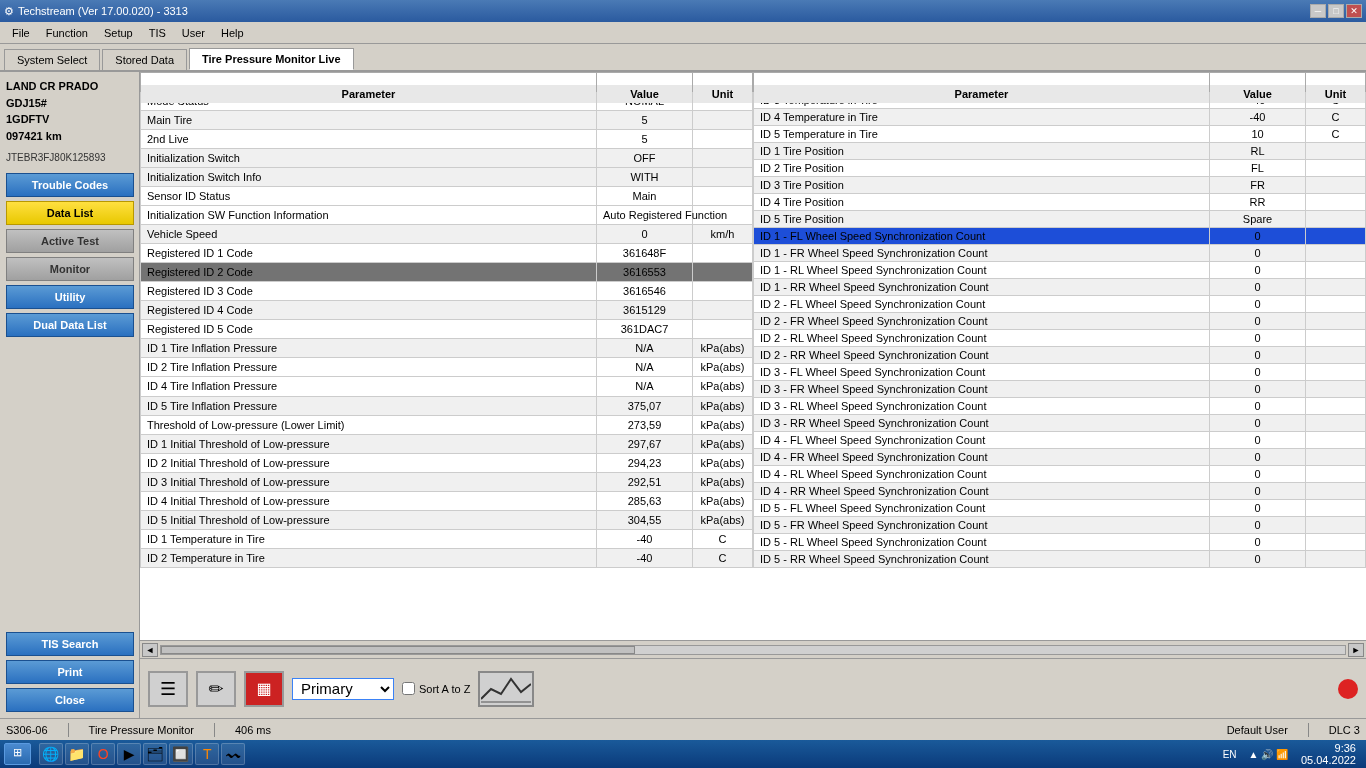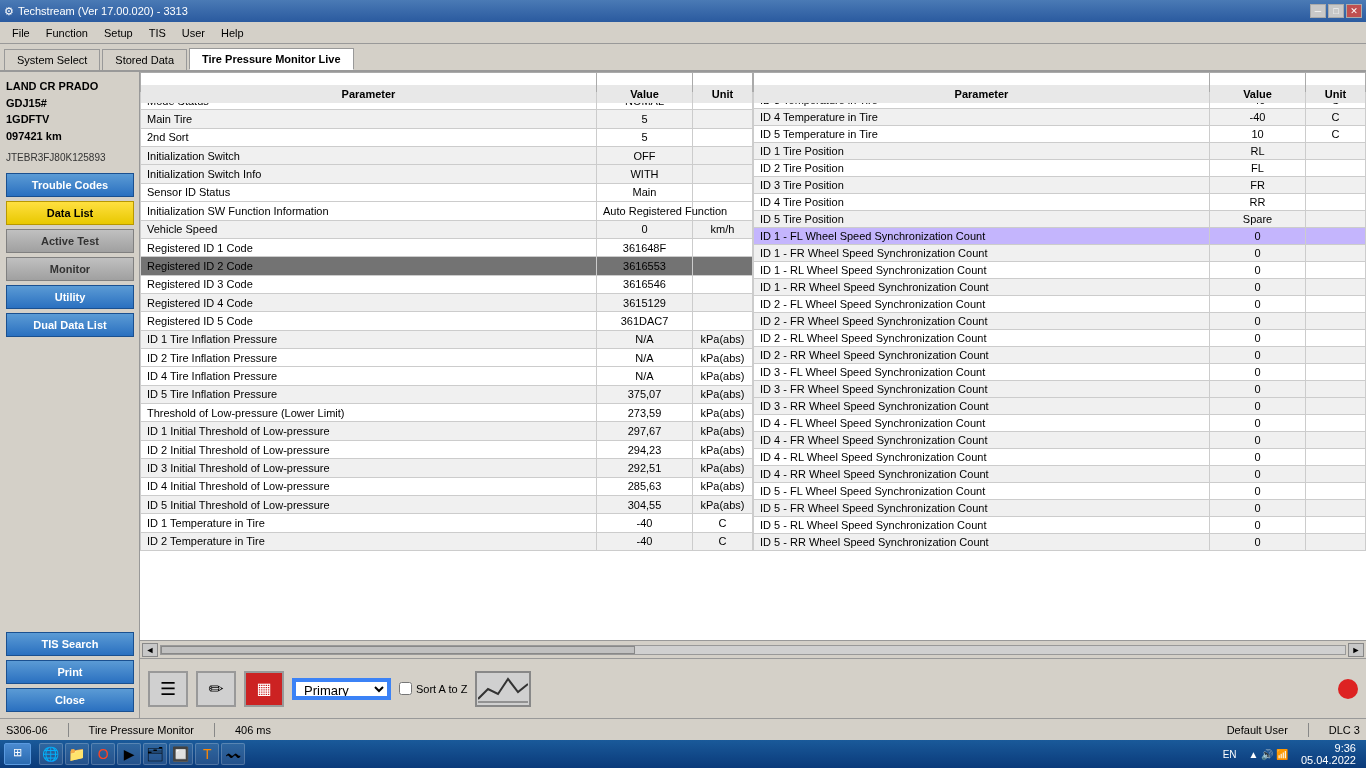--- a/index.html
+++ b/index.html
@@ -56,21 +56,21 @@
 
     
     #hscroll-area { height: 18px; background: #d4d0c8; border-top: 1px solid #999; display: flex; align-items: center; padding: 0 2px; }
     .scroll-arrow { width: 16px; height: 14px; background: #c8c8c8; border: 1px solid #888; display: flex; align-items: center; justify-content: center; cursor: pointer; font-size: 9px; }
     .scroll-track { flex: 1; height: 10px; background: #d0d0d0; border: 1px solid #999; margin: 0 2px; }
     .scroll-thumb { width: 40%; height: 100%; background: #c0c0c0; border: 1px solid #888; }
 
     
     #toolbar { height: 60px; background: #d4d0c8; border-top: 1px solid #999; display: flex; align-items: center; padding: 4px 8px; gap: 8px; }
     .tool-icon { width: 40px; height: 36px; background: #e0e0e0; border: 2px solid #999; display: flex; align-items: center; justify-content: center; cursor: pointer; font-size: 18px; }
-    .dropdown-select { height: 22px; padding: 0 4px; border: 4px solid #3b82f6; background: white; font-size: 13px; }
+    .dropdown-select { height: 22px; padding: 0 4px; border: 1px solid #3b82f6; background: white; font-size: 15px; }
     .sort-checkbox { display: flex; align-items: center; gap: 4px; font-size: 11px; }
     .graph-icon { width: 56px; height: 36px; background: #d0d0d0; border: 2px solid #888; display: flex; align-items: center; justify-content: center; cursor: pointer; }
     .red-circle { width: 20px; height: 20px; background: #dd2222; border-radius: 50%; margin-left: auto; }
 
     
     #statusbar { height: 22px; background: #d4d0c8; border-top: 1px solid #999; display: flex; align-items: center; padding: 0 6px; font-size: 11px; gap: 16px; }
     .status-divider { width: 1px; height: 14px; background: #888; margin: 0 4px; }
 
     
     #taskbar { height: 28px; background: linear-gradient(to bottom, #1a5a9a, #0a3a7a); display: flex; align-items: center; padding: 0 4px; }
@@ -160,21 +160,21 @@
       <td>Mode Status</td>
       <td class="val-col">NOMAL</td>
       <td class="unit-col"></td>
     </tr>
               <tr style="background: rgb(240, 240, 240);">
       <td>Main Tire</td>
       <td class="val-col">5</td>
       <td class="unit-col"></td>
     </tr>
               <tr style="background: white;">
-      <td>2nd Sort</td>
+      <td>2nd Live</td>
       <td class="val-col">5</td>
       <td class="unit-col"></td>
     </tr>
               <tr style="background: rgb(240, 240, 240);">
       <td>Initialization Switch</td>
       <td class="val-col">OFF</td>
       <td class="unit-col"></td>
     </tr>
               <tr style="background: rgb(240, 240, 240);">
       <td>Initialization Switch Info</td>
@@ -326,21 +326,21 @@
               <tr style="background: white;">
       <td>ID 4 Tire Position</td>
       <td class="val-col">RR</td>
       <td class="unit-col"></td>
     </tr>
               <tr style="background: rgb(240, 240, 240);">
       <td>ID 5 Tire Position</td>
       <td class="val-col">Spare</td>
       <td class="unit-col"></td>
     </tr>
-              <tr style="background: #c4b5fd; padding-left: 48px;">
+              <tr style="background: #1d4ed8; padding-left: 48px;">
       <td>ID 1 - FL Wheel Speed Synchronization Count</td>
       <td class="val-col">0</td>
       <td class="unit-col"></td>
     </tr>
               <tr style="background: rgb(240, 240, 240);">
       <td>ID 1 - FR Wheel Speed Synchronization Count</td>
       <td class="val-col">0</td>
       <td class="unit-col"></td>
     </tr>
               <tr style="background: white;">
@@ -373,20 +373,25 @@
       <td class="val-col">0</td>
       <td class="unit-col"></td>
     </tr>
               <tr style="background: white;">
       <td>ID 3 - FL Wheel Speed Synchronization Count</td>
       <td class="val-col">0</td>
       <td class="unit-col"></td>
     </tr>
               <tr style="background: rgb(240, 240, 240);">
       <td>ID 3 - FR Wheel Speed Synchronization Count</td>
+      <td class="val-col">0</td>
+      <td class="unit-col"></td>
+    </tr>
+              <tr style="background: white;">
+      <td>ID 3 - RL Wheel Speed Synchronization Count</td>
       <td class="val-col">0</td>
       <td class="unit-col"></td>
     </tr>
               <tr style="background: rgb(240, 240, 240);">
       <td>ID 3 - RR Wheel Speed Synchronization Count</td>
       <td class="val-col">0</td>
       <td class="unit-col"></td>
     </tr>
               <tr style="background: white;">
       <td>ID 4 - FL Wheel Speed Synchronization Count</td>

